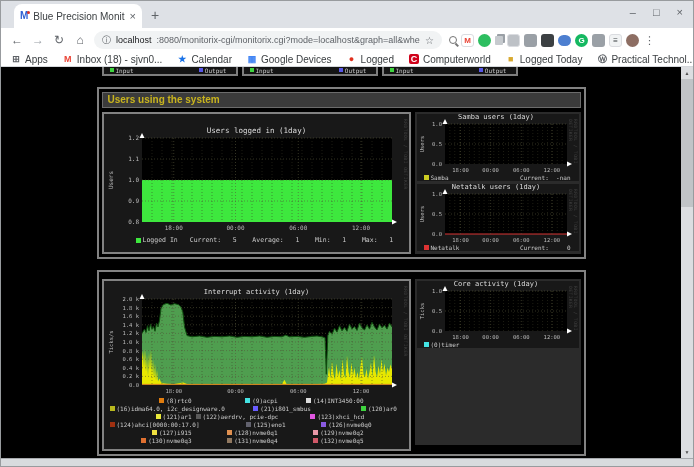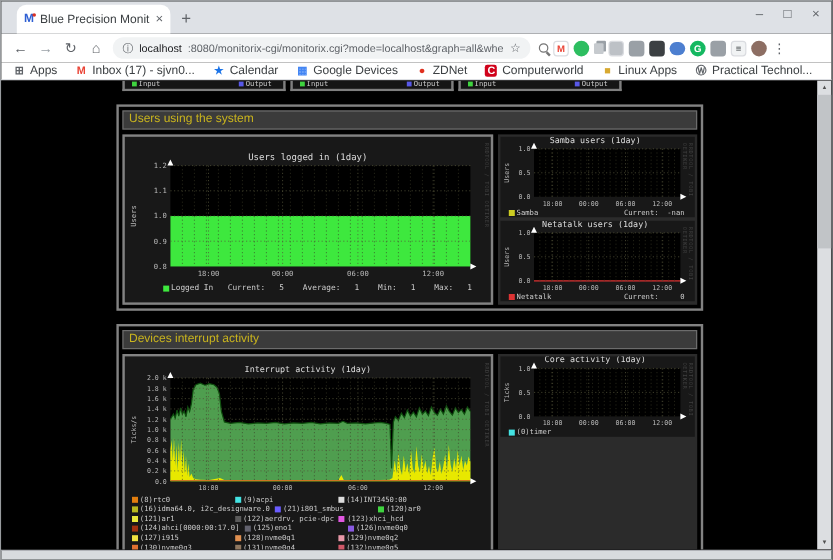--- a/index.html
+++ b/index.html
@@ -46,27 +46,27 @@
   .bm-icon { font-size:9px; line-height:9px; font-weight:bold; width:10px; text-align:center;
              display:inline-flex; align-items:center; justify-content:center; height:10px; border-radius:2px; }
 
   
   .viewport { height:391px; background:#000; position:relative; padding-right:12px; overflow:hidden; }
   .content { width:489px; margin:0 auto; }
   .cutoff-row { display:flex; gap:4px; padding-left:5px; height:9px; overflow:hidden; }
   .cutoff-panel { width:136px; border:2px solid #7f7f7f; border-top:none; background:#151515;
                   display:flex; align-items:center; justify-content:space-between;
                   padding:0 9px 1px 6px; font:6px "DejaVu Sans Mono", monospace; color:#ccc; }
-  .leg-item { display:flex; align-items:center; gap:2px; white-space:nowrap; }
+  .leg-item { display:flex; align-items:center; gap:2px; white-space:nowrap;justify-content:flex-end; }
   .sq { width:5px; height:5px; flex:none; }
   .cutoff-panel .sq { width:4px; height:4px; }
 
   .mx-section { margin-top:11px; border:2px solid #828282; padding:3px; background:#000; }
   .mx-header { background:#3b3b3b; border:1px solid #6c6c6c; color:#c9b41e;
-               font-weight:normal; font-size:10px; padding:1px 5px; line-height:12px; }
+               font-weight:bold; font-size:10px; padding:1px 5px; line-height:12px; }
   .mx-row { display:flex; gap:4px; margin-top:4px; align-items:flex-start; }
   .mx-panel { border:2px solid #828282; background:#181818; position:relative; padding:2px; }
   .p-users { width:309px; height:142px; }
   .p-int { width:309px; height:172px; }
   .p-side { width:166px; background:#2b2b2b; display:flex; flex-direction:column; gap:3px; padding:2px; }
   .p-side-users { height:142px; }
   .p-side-dev { height:166px; }
   .mini { background:#181818; position:relative; }
   .filler { flex:1; }
 
@@ -152,46 +152,46 @@
   <div class="bookbar">
     <div style="display:flex;gap:15px">
 
         <span class="bm">
           <span class="bm-icon" style="color: rgb(95, 99, 104);">⊞</span>
           <span>Apps</span>
         </span>
 
         <span class="bm">
           <span class="bm-icon" style="color: rgb(234, 67, 53);">M</span>
-          <span>Inbox (17) - sjvn0...</span>
+          <span>Inbox (18) - sjvn0...</span>
         </span>
 
         <span class="bm">
           <span class="bm-icon" style="color: rgb(26, 115, 232);">★</span>
           <span>Calendar</span>
         </span>
 
         <span class="bm">
           <span class="bm-icon" style="color: rgb(66, 133, 244);">▦</span>
           <span>Google Devices</span>
         </span>
 
         <span class="bm">
           <span class="bm-icon" style="color: rgb(224, 48, 30);">●</span>
-          <span>ZDNet</span>
+          <span>Logged</span>
         </span>
 
         <span class="bm">
           <span class="bm-icon" style="color: rgb(255, 255, 255); background: rgb(208, 2, 27);">C</span>
           <span>Computerworld</span>
         </span>
 
         <span class="bm">
           <span class="bm-icon" style="color: rgb(216, 169, 48);">■</span>
-          <span>Linux Apps</span>
+          <span>Logged Today</span>
         </span>
 
         <span class="bm">
           <span class="bm-icon" style="color: rgb(95, 99, 104);">Ⓦ</span>
           <span>Practical Technol...</span>
         </span>
       </div>
 
   </div>
 
@@ -410,21 +410,20 @@
                   </span>
                 <span class="rrd-stats">Current:     0</span>
               </div>
               <span class="watermark">RRDTOOL / TOBI OETIKER</span>
             </div>
           </div>
         </div>
       </section>
 
       <section class="mx-section">
-        <div class="mx-header">Devices interrupt activity</div>
         <div class="mx-row">
           <div class="mx-panel p-int">
             <svg class="rrd" width="301" height="112">
                 <rect x="36" y="16" width="250" height="86" fill="#000"></rect>
                 <polygon points="36.0,102.0 36.0,50.4 38.5,46.1 40.0,49.5 41.5,42.7 43.0,47.8 44.5,40.9 46.0,46.1 47.5,43.5 49.0,48.3 50.5,40.1 52.0,43.9 53.5,37.5 55.0,25.5 57.3,21.6 61.0,20.3 64.8,22.0 68.5,20.7 72.3,21.6 74.8,23.7 76.8,28.9 78.5,43.9 81.0,52.6 86.0,53.8 93.5,53.0 101.0,54.3 108.5,53.4 116.0,53.8 123.5,53.0 131.0,54.3 138.5,53.4 146.0,53.8 153.5,53.0 161.0,54.3 168.5,53.4 176.0,53.8 179.8,52.1 183.5,53.8 191.0,53.4 198.5,54.3 206.0,53.4 211.0,53.0 216.0,53.8 219.0,54.7 220.3,91.3 221.8,52.6 223.5,48.3 226.0,51.3 228.5,45.2 231.0,49.1 233.5,42.7 236.0,47.8 238.5,44.4 241.0,48.3 243.5,40.9 246.0,46.1 248.5,43.5 251.0,47.4 253.5,40.1 256.0,44.8 258.5,47.0 261.0,41.8 263.5,46.1 266.0,39.2 268.5,43.9 271.0,47.0 273.5,40.9 276.0,44.8 278.5,42.2 281.0,46.1 283.5,40.1 286.0,43.9 286.0,102.0" fill="#4f9e4f"></polygon>
                 <polyline points="36.0,50.4 38.5,46.1 40.0,49.5 41.5,42.7 43.0,47.8 44.5,40.9 46.0,46.1 47.5,43.5 49.0,48.3 50.5,40.1 52.0,43.9 53.5,37.5 55.0,25.5 57.3,21.6 61.0,20.3 64.8,22.0 68.5,20.7 72.3,21.6 74.8,23.7 76.8,28.9 78.5,43.9 81.0,52.6 86.0,53.8 93.5,53.0 101.0,54.3 108.5,53.4 116.0,53.8 123.5,53.0 131.0,54.3 138.5,53.4 146.0,53.8 153.5,53.0 161.0,54.3 168.5,53.4 176.0,53.8 179.8,52.1 183.5,53.8 191.0,53.4 198.5,54.3 206.0,53.4 211.0,53.0 216.0,53.8 219.0,54.7 220.3,91.3 221.8,52.6 223.5,48.3 226.0,51.3 228.5,45.2 231.0,49.1 233.5,42.7 236.0,47.8 238.5,44.4 241.0,48.3 243.5,40.9 246.0,46.1 248.5,43.5 251.0,47.4 253.5,40.1 256.0,44.8 258.5,47.0 261.0,41.8 263.5,46.1 266.0,39.2 268.5,43.9 271.0,47.0 273.5,40.9 276.0,44.8 278.5,42.2 281.0,46.1 283.5,40.1 286.0,43.9" fill="none" stroke="#0f4f0f" stroke-width="1"></polyline>
                 <polygon points="36.0,102.0 36.0,76.2 37.0,67.6 38.0,84.8 39.0,65.5 40.0,89.1 41.0,71.9 42.0,93.4 43.0,69.8 44.0,87.0 45.0,66.7 46.0,91.3 47.0,76.2 48.0,95.5 49.0,80.5 50.0,97.7 51.0,87.0 52.0,98.6 53.5,95.5 55.0,99.4 57.3,100.3 61.0,100.7 68.5,100.9 77.3,99.4 81.0,100.9 91.0,101.1 111.0,101.1 136.0,101.1 161.0,101.1 176.0,100.9 178.5,96.8 180.5,100.9 198.5,101.1 211.0,101.1 218.5,100.7 221.0,99.4 223.0,83.9 224.5,95.5 226.0,78.3 227.5,91.3 229.0,96.8 230.5,80.5 232.0,93.4 233.5,87.0 235.0,96.8 236.5,76.2 238.0,91.3 239.5,95.5 241.0,72.8 242.5,89.1 244.0,94.3 245.5,79.6 247.0,92.5 248.5,84.8 250.0,95.5 251.5,89.1 253.0,96.8 254.5,82.7 256.0,74.0 257.5,91.3 259.0,94.3 260.5,85.7 262.0,96.0 263.5,89.1 265.0,79.6 266.5,93.4 268.0,71.9 269.5,88.2 271.0,94.3 272.5,82.7 274.0,91.3 275.5,76.2 277.0,89.1 278.5,80.5 280.0,92.5 281.5,84.8 283.0,89.1 284.5,81.4 286.0,85.7 286.0,102.0" fill="#e8e800"></polygon>
                 <polyline points="36.0,101.4 286.0,101.4" fill="none" stroke="#cc7722" stroke-width="1"></polyline>
                 <line x1="46" y1="16" x2="46" y2="102" stroke="#3a3a26" stroke-width="0.5" stroke-dasharray="1,2"></line>
                 <line x1="56" y1="16" x2="56" y2="102" stroke="#3a3a26" stroke-width="0.5" stroke-dasharray="1,2"></line>

